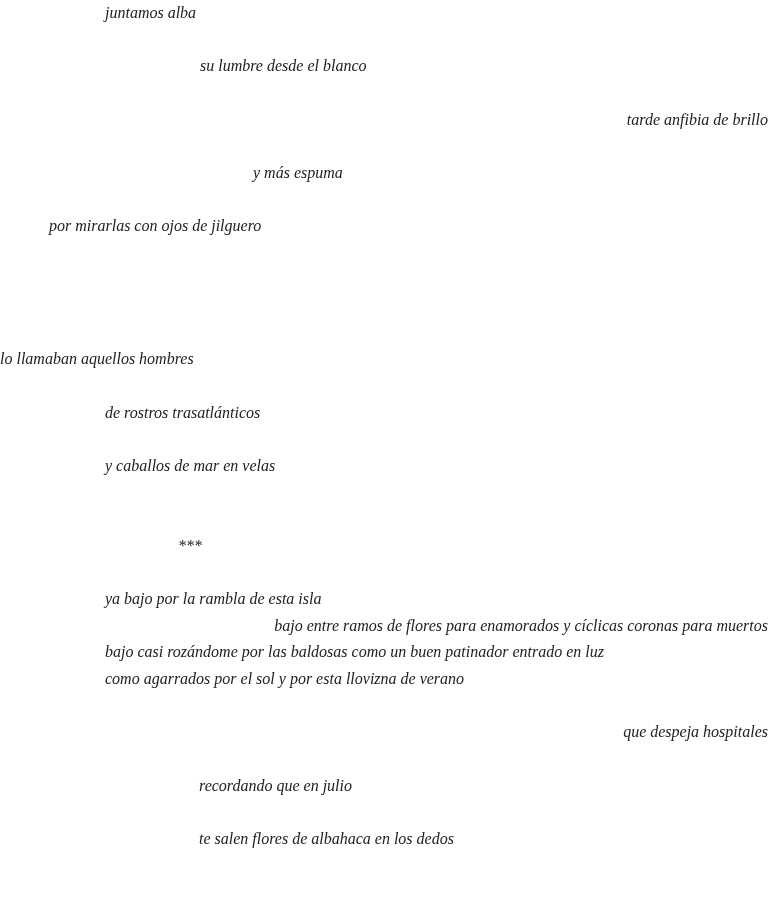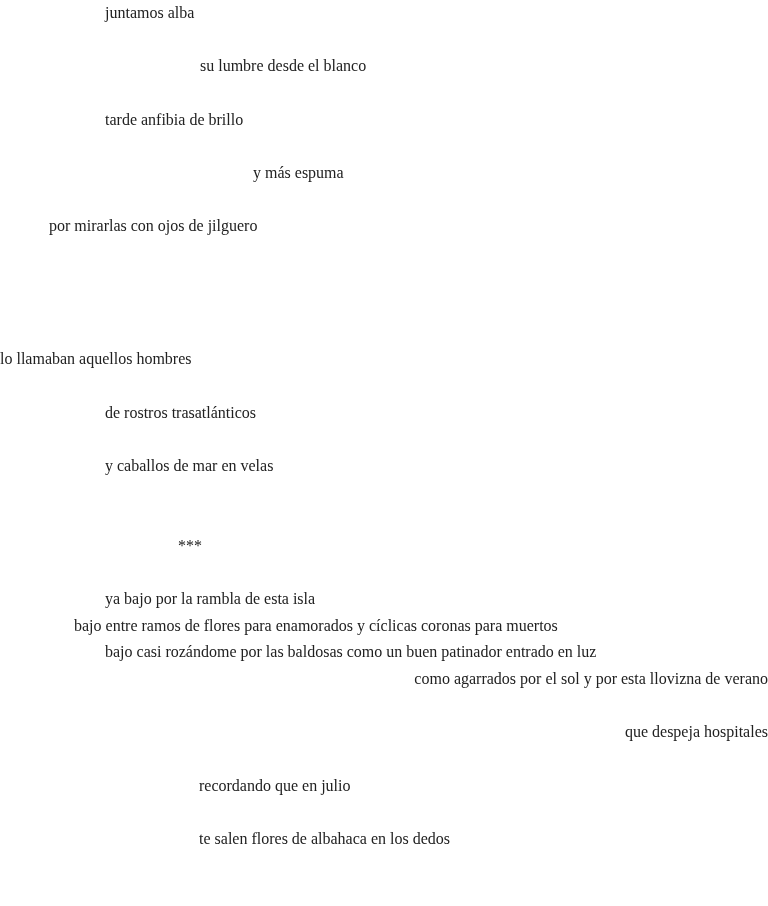--- a/index.html
+++ b/index.html
@@ -13,56 +13,57 @@
     height: 906px;
     overflow: hidden;
     font-family: "Liberation Serif", "DejaVu Serif", serif;
     font-size: 16px;
     -webkit-font-smoothing: antialiased;
   }
   .line {
     height: 26.647px;
     line-height: 26.647px;
     white-space: pre;
+    font-style: italic;
   }
   .line-text {
     display: inline;
   }
 </style>
 </head>
 <body>
 
 <div class="page" style="background: rgb(255, 255, 255); color: rgb(33, 33, 33);">
   <div id="lines">
       <div class="line" style="padding-left: 105px;"><span class="line-text">juntamos alba</span></div>
       <div class="line" style="padding-left: 0px;"></div>
       <div class="line" style="padding-left: 200px;"><span class="line-text">su lumbre desde el blanco</span></div>
       <div class="line" style="padding-left: 0px;"></div>
-      <div class="line" style="padding-left: 105px;"><span class="line-text">tarde anfibia de brillo</span></div>
+      <div class="line" style="padding-left: 105px; text-align: right;"><span class="line-text">tarde anfibia de brillo</span></div>
       <div class="line" style="padding-left: 0px;"></div>
       <div class="line" style="padding-left: 253px;"><span class="line-text">y más espuma</span></div>
       <div class="line" style="padding-left: 0px;"></div>
       <div class="line" style="padding-left: 49px;"><span class="line-text">por mirarlas con ojos de jilguero</span></div>
       <div class="line" style="padding-left: 0px;"></div>
       <div class="line" style="padding-left: 0px;"></div>
       <div class="line" style="padding-left: 0px;"></div>
       <div class="line" style="padding-left: 0px;"></div>
       <div class="line" style=""><span class="line-text">lo llamaban aquellos hombres</span></div>
       <div class="line" style="padding-left: 0px;"></div>
       <div class="line" style="padding-left: 105px;"><span class="line-text">de rostros trasatlánticos</span></div>
       <div class="line" style="padding-left: 0px;"></div>
       <div class="line" style="padding-left: 105px;"><span class="line-text">y caballos de mar en velas</span></div>
       <div class="line" style="padding-left: 0px;"></div>
       <div class="line" style="padding-left: 0px;"></div>
       <div class="line" style="padding-left: 178px;"><span class="line-text">***</span></div>
       <div class="line" style="padding-left: 0px;"></div>
       <div class="line" style="padding-left: 105px;"><span class="line-text">ya bajo por la rambla de esta isla</span></div>
-      <div class="line" style="padding-left: 74px;"><span class="line-text">bajo entre ramos de flores para enamorados y cíclicas coronas para muertos</span></div>
+      <div class="line" style="padding-left: 74px; text-align: right;"><span class="line-text">bajo entre ramos de flores para enamorados y cíclicas coronas para muertos</span></div>
       <div class="line" style="padding-left: 105px;"><span class="line-text">bajo casi rozándome por las baldosas como un buen patinador entrado en luz</span></div>
-      <div class="line" style="padding-left: 105px; text-align: right;"><span class="line-text">como agarrados por el sol y por esta llovizna de verano</span></div>
+      <div class="line" style="padding-left: 105px;"><span class="line-text">como agarrados por el sol y por esta llovizna de verano</span></div>
       <div class="line" style="padding-left: 0px;"></div>
       <div class="line" style="padding-left: 199px; text-align: right;"><span class="line-text">que despeja hospitales</span></div>
       <div class="line" style="padding-left: 0px;"></div>
       <div class="line" style="padding-left: 199px;"><span class="line-text">recordando que en julio</span></div>
       <div class="line" style="padding-left: 0px;"></div>
       <div class="line" style="padding-left: 199px;"><span class="line-text">te salen flores de albahaca en los dedos</span></div>
     </div>
 </div>
 
 </body></html>

